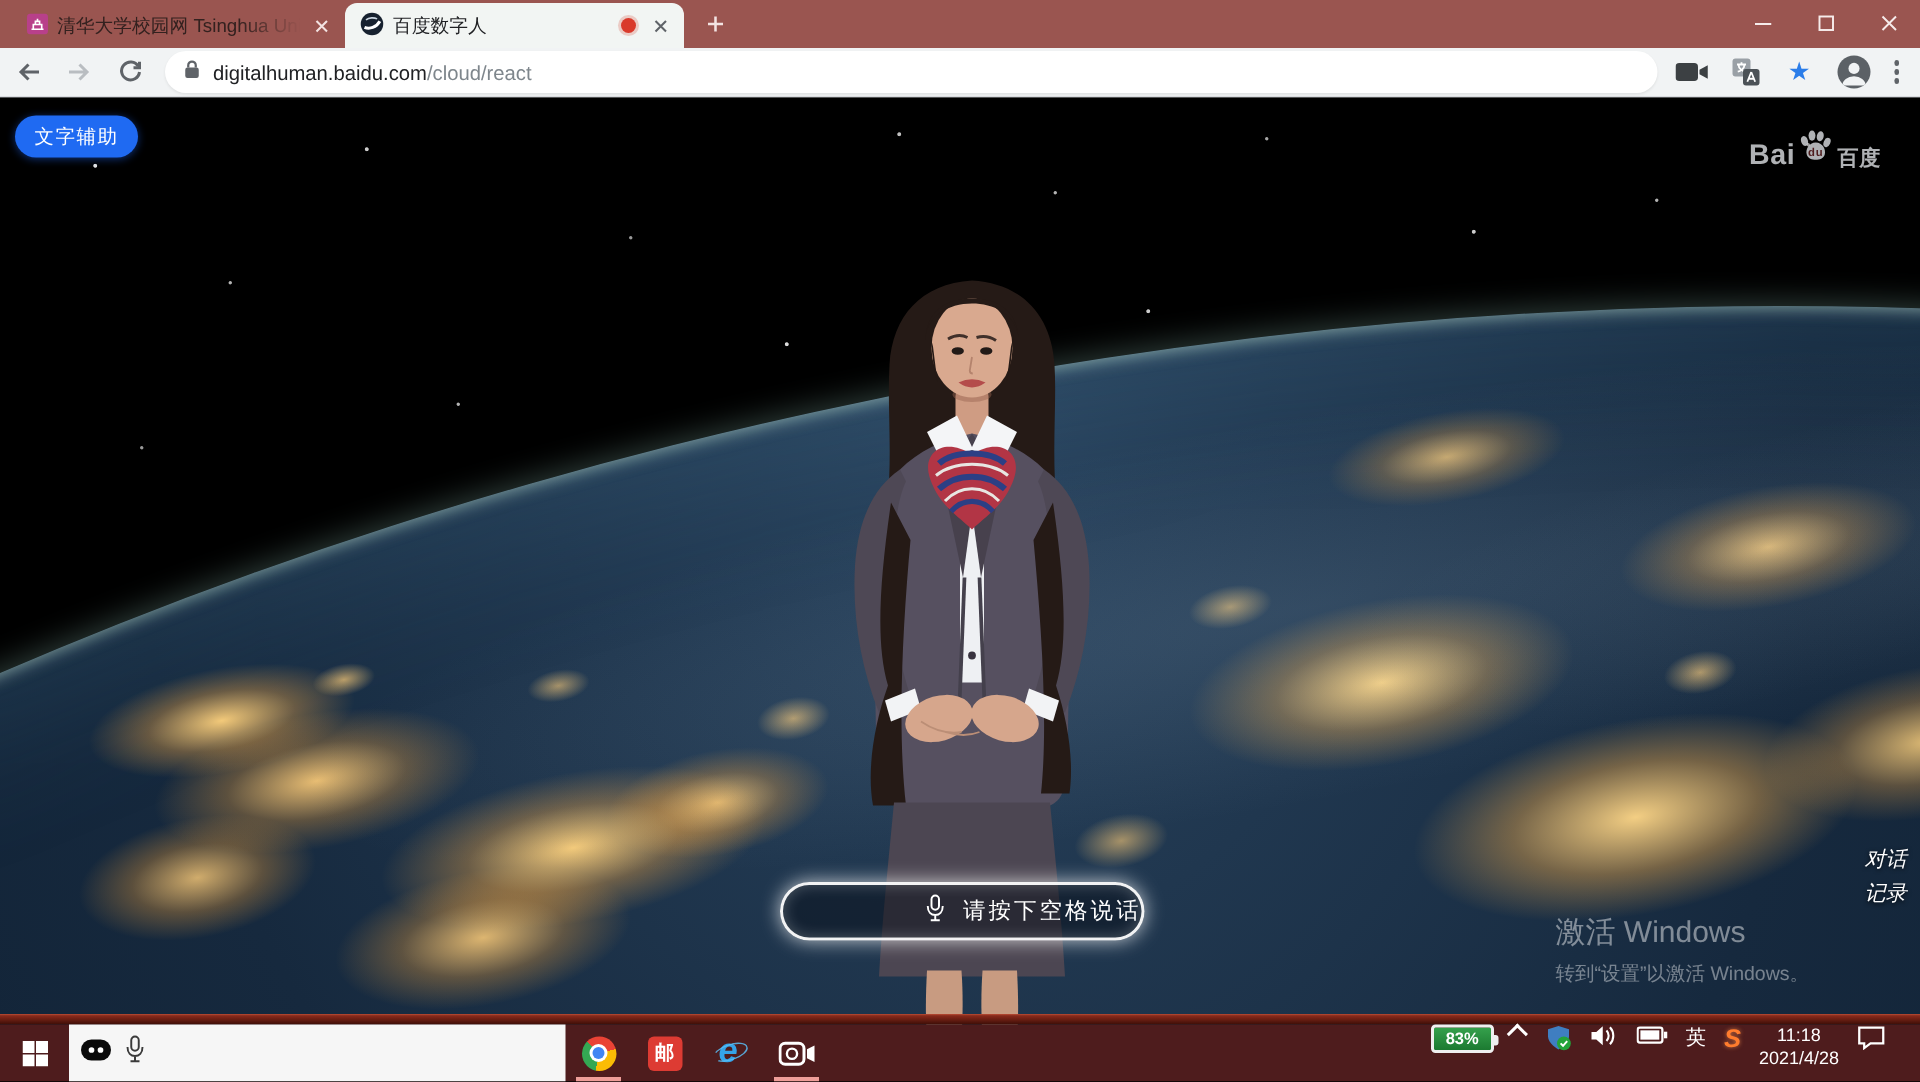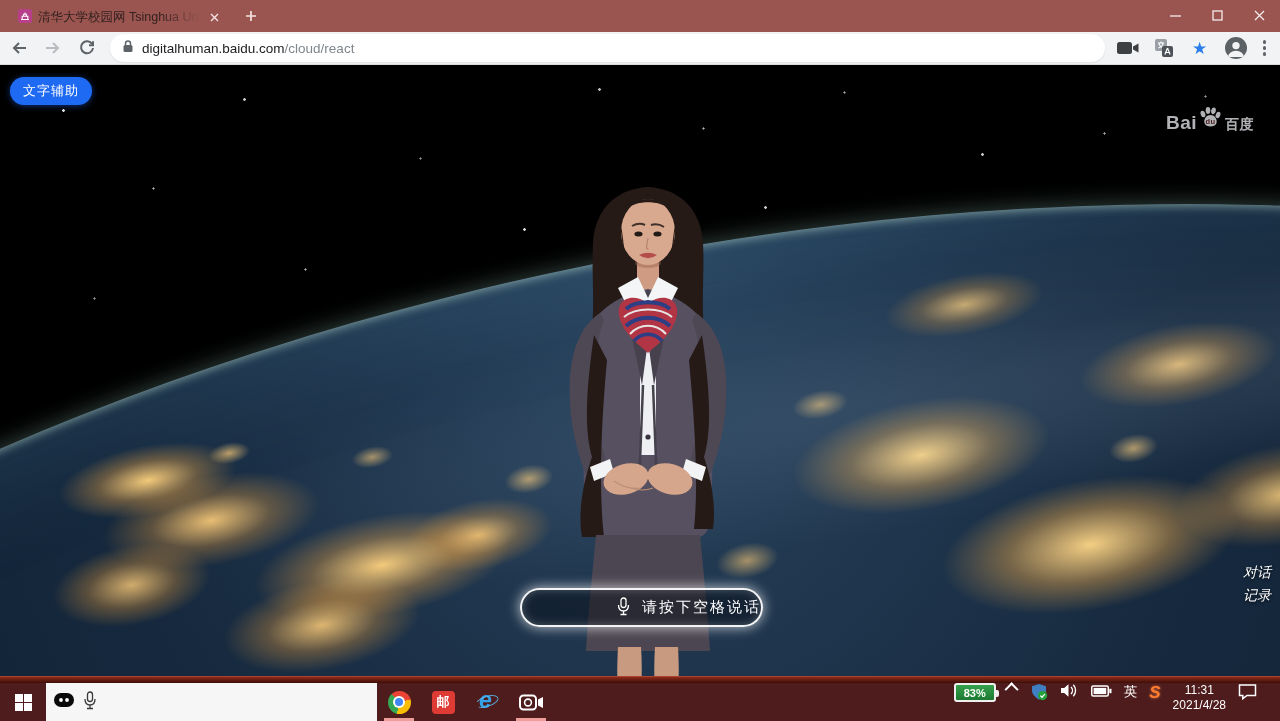--- a/index.html
+++ b/index.html
@@ -82,21 +82,21 @@
   .presenter { position:absolute; left:478px; top:120px; width:340px; height:505px; z-index:2; }
 
   .podium { position:absolute; left:0; bottom:0; width:1280px; height:7px; z-index:3;
     background:linear-gradient(to bottom, #8c2a1b, #3c0e07); border-top:1px solid rgba(200,80,55,.8); }
 
   .assist-btn { position:absolute; left:10px; top:12px; z-index:5; background:#1f6af2; color:#fff;
     font-size:13px; padding:5px 13px; border-radius:15px; border:none; letter-spacing:1px;
     box-shadow:0 1px 6px rgba(30,100,240,.5); }
 
   .baidu-logo { position:absolute; right:26px; top:20px; z-index:5; display:flex; align-items:flex-end;
-    color:rgba(225,228,232,.78); font-weight:bold; font-size:19px; letter-spacing:.5px;margin-top:20px; }
+    color:rgba(225,228,232,.78); font-weight:bold; font-size:19px; letter-spacing:.5px; }
   .baidu-logo .cn { font-size:14px; margin-left:2px; }
 
   .mic-pill { position:absolute; left:520px; top:523px; width:243px; height:39px; z-index:4;
     border:2.5px solid rgba(255,255,255,.95); border-radius:21px; background:rgba(8,14,24,.5);
     box-shadow:0 0 13px rgba(255,255,255,.75), inset 0 0 10px rgba(255,255,255,.25);
     display:flex; align-items:center; justify-content:flex-end; gap:12px; color:#fff; font-size:15px; letter-spacing:2px; }
 
   .side-labels { position:absolute; right:9px; top:496px; z-index:5; color:#fff; font-size:14px;
     line-height:23px; text-align:center; text-shadow:0 1px 3px rgba(0,0,0,.8);font-style:italic; }
   .side-labels div { cursor:pointer; }
@@ -144,20 +144,36 @@
             <path d="M3,10.5 h8 M4.2,10.5 v-3.2 h5.6 v3.2 M5.6,7.3 v-2.1 h2.8 v2.1 M7,5.2 v-1.7" stroke="#fff" stroke-width="1.1" fill="none"></path>
           </svg>
       </span>
       <span class="tab-title fade">清华大学校园网 Tsinghua Univ</span>
       <span class="tab-close">
         <svg width="9" height="9">
             <path d="M1,1 L8,8 M8,1 L1,8" stroke="#f3e3e2" stroke-width="1.4"></path>
           </svg>
       </span>
     </div>
+    <div class="tab active">
+      <span>
+        <svg width="16" height="16">
+            <circle cx="8" cy="8" r="7.5" fill="#17212f"></circle>
+            <path d="M3,10.2 C6.2,11.6 11,10.4 13.2,6.2" stroke="#fff" stroke-width="2" fill="none"></path>
+            <path d="M4,5.2 C6,3.6 9.4,3.5 11.4,4.6" stroke="#c9d4e0" stroke-width="1.1" fill="none"></path>
+          </svg>
+      </span>
+      <span class="tab-title">百度数字人</span>
+      <span class="rec-dot"></span>
+      <span class="tab-close">
+        <svg width="9" height="9">
+            <path d="M1,1 L8,8 M8,1 L1,8" stroke="#5f6368" stroke-width="1.4"></path>
+          </svg>
+      </span>
+    </div>
     <div class="newtab-btn">
       <svg width="12" height="12">
           <path d="M6,1 V11 M1,6 H11" stroke="#f3e3e2" stroke-width="1.7"></path>
         </svg>
     </div>
     <div class="win-controls">
       <div class="win-btn">
           <svg width="11" height="11">
             <path d="M0,6 H11" stroke="#f6eceb" stroke-width="1.3"></path>
           </svg>
@@ -334,20 +350,24 @@
           </svg>
       </span>
       <span>请按下空格说话</span>
     </div>
 
     <div class="side-labels">
       <div>对话</div>
       <div>记录</div>
     </div>
 
+    <div class="watermark">
+      <div class="l1">激活 Windows</div>
+      <div class="l2">转到“设置”以激活 Windows。</div>
+    </div>
   </div>
 
   <div class="taskbar">
     <div class="start-btn">
       <svg width="17" height="17">
           <g fill="#fff">
             <rect x="0" y="0" width="8" height="8"></rect>
             <rect x="9" y="0" width="8" height="8"></rect>
             <rect x="0" y="9" width="8" height="8"></rect>
             <rect x="9" y="9" width="8" height="8"></rect>
@@ -411,21 +431,21 @@
       <span>
         <svg width="21" height="12">
             <rect x="0.75" y="1" width="16.5" height="10" rx="1.5" stroke="#fff" stroke-width="1.5" fill="none"></rect>
             <rect x="18.3" y="3.8" width="2.2" height="4.4" fill="#fff"></rect>
             <rect x="2.6" y="2.9" width="12.6" height="6.2" fill="#fff"></rect>
           </svg>
       </span>
       <span class="lang">英</span>
       <span class="sogou">S</span>
       <div class="clock">
-        <div>11:31</div>
+        <div>11:18</div>
         <div>2021/4/28</div>
       </div>
       <span>
         <svg width="19" height="17">
             <path d="M1.5,2 h16 v10.5 h-8.5 l-4.2,3.2 v-3.2 h-3.3 Z" fill="none" stroke="#fff" stroke-width="1.5"></path>
           </svg>
       </span>
       <div class="show-desktop"></div>
     </div>
   </div>

